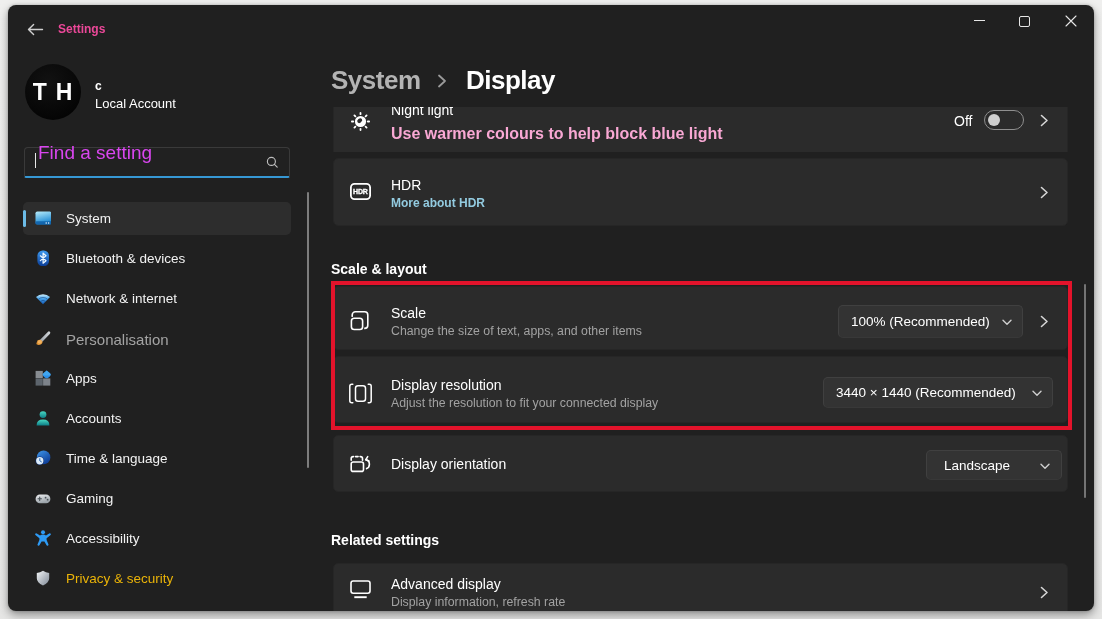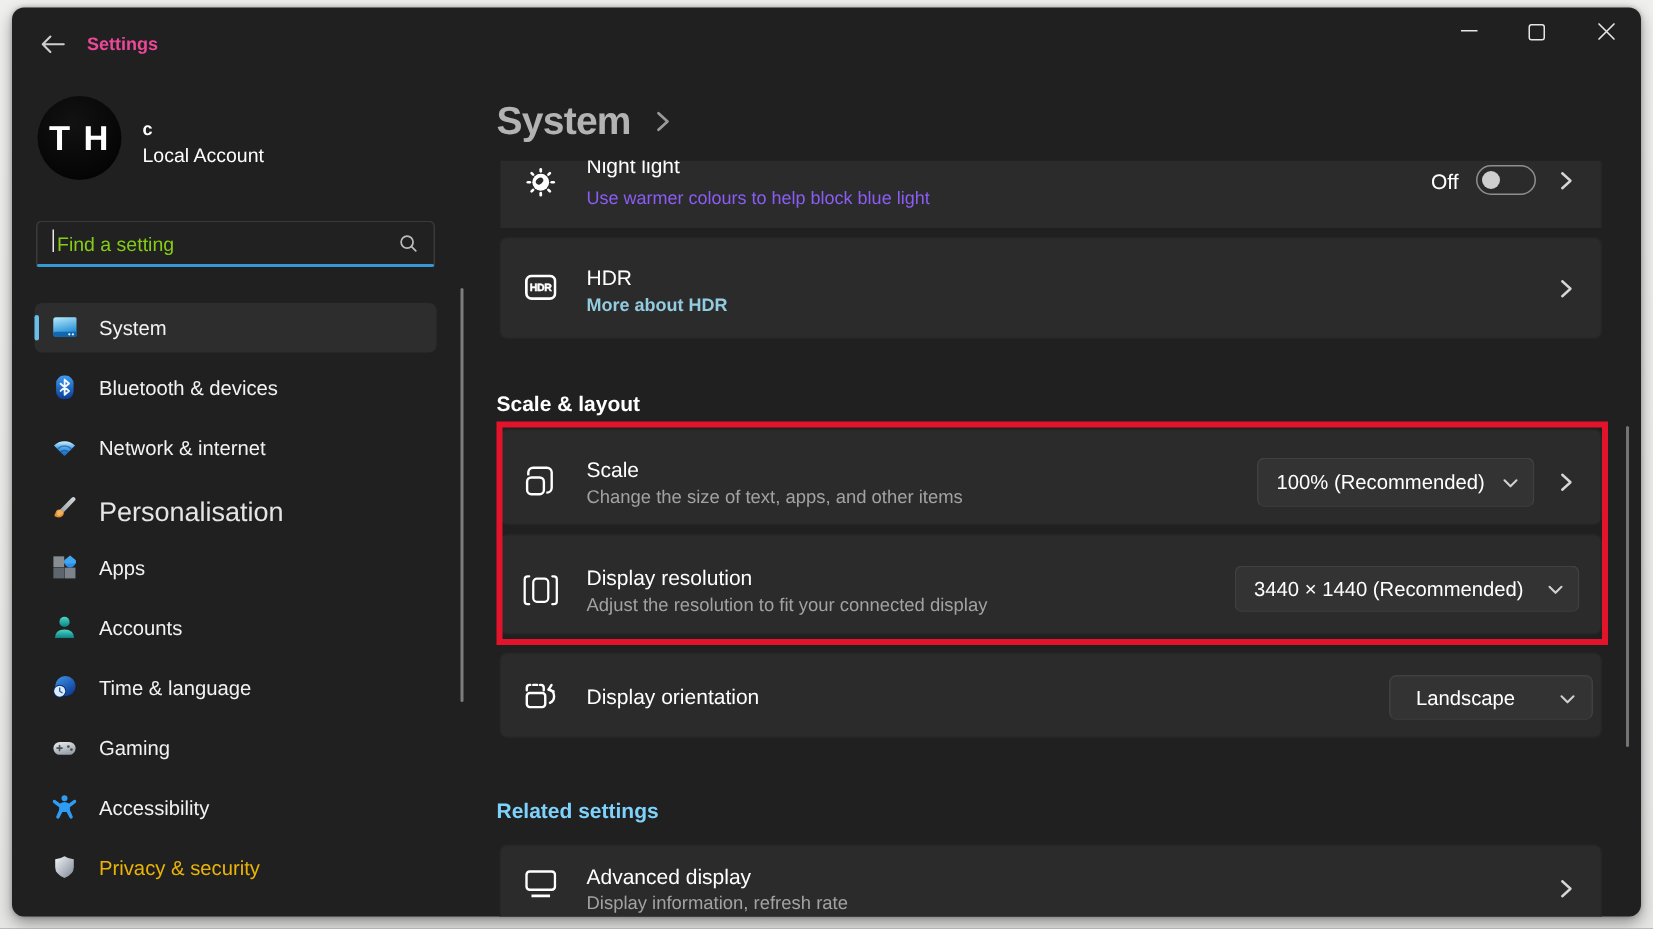--- a/index.html
+++ b/index.html
@@ -31,21 +31,21 @@
 </svg>
 
 <div class="abs" style="left:25px;top:64px;width:56px;height:56px;border-radius:50%;background:radial-gradient(circle at 42% 32%, #121212 0%, #040404 78%);display:flex;align-items:center;justify-content:center;">
   <span style="color:#fff;font-weight:700;font-size:23px;letter-spacing:9px;margin-left:8px;">TH</span>
 </div>
 <div class="abs" style="left:95px;top:79px;font-size:12px;font-weight:700;color:#fff;">c</div>
 <div class="abs" style="left:95px;top:96px;font-size:13px;color:#fff;">Local Account</div>
 
 <div class="abs" style="left:24px;top:147px;width:266px;height:31px;box-sizing:border-box;background:#212121;border:1px solid #3a3a3a;border-bottom:2.5px solid #3698d4;border-radius:4px 4px 2px 2px;"></div>
 <div class="abs" style="left:35px;top:153px;width:1px;height:15px;background:#e8e8e8;"></div>
-<div class="abs" style="left:38px;top:155px;font-size:13px;color:#84cc16;">Find a setting</div>
+<div class="abs" style="left:38px;top:142px;font-size:19px;color:#d946ef;">Find a setting</div>
 <svg class="abs" style="left:266px;top:156px" width="13" height="13" viewBox="0 0 13 13">
   <circle cx="5.4" cy="5.4" r="4" stroke="#bdbdbd" stroke-width="1.15" fill="none"></circle>
   <path d="M8.4 8.4 L11.2 11.2" stroke="#bdbdbd" stroke-width="1.15" stroke-linecap="round"></path>
 </svg>
 
 <div class="abs" style="left:23px;top:202px;width:268px;height:33px;background:#2d2d2d;border-radius:5px;"></div>
 <div class="abs" style="left:23px;top:210px;width:3px;height:17px;background:#6cbce8;border-radius:2px;"></div>
 
 <div id="nav">
         <svg class="abs" style="left:35px;top:210px" width="16" height="16" viewBox="0 0 16 16">
@@ -89,21 +89,21 @@
           <defs>
             <linearGradient id="gpers" x1="0" y1="1" x2="1" y2="0">
               <stop offset="0" stop-color="#9aa1a8"></stop>
               <stop offset="1" stop-color="#d5d9dd"></stop>
             </linearGradient>
           </defs>
    <path d="M4.6 10.2 L12.8 1.9 Q13.9 0.8 14.9 1.8 Q15.9 2.8 14.8 3.9 L6.8 12.2 Z" fill="url(#gpers)"></path>
    <path d="M2.4 10.6 Q4.4 8.8 6.6 10.4 Q8.4 11.8 7 13.6 Q5.6 15.4 3.2 14.9 Q0.8 14.4 1.4 13.2 Q2 12.2 2.4 10.6 Z" fill="#d98f32"></path>
    <path d="M3.4 10.4 Q5 9.4 6.4 10.6 Q7.6 11.7 6.5 12.9 Q5.2 14.2 3.6 13.6 Q2.4 13.1 2.8 12 Q3.2 11.2 3.4 10.4 Z" fill="#f2b25e"></path>
         </svg>
-        <div class="abs" style="left:66px;top:331px;font-size:18px;color:#e5e5e5;">Personalisation</div>
+        <div class="abs" style="left:66px;top:331px;font-size:15px;color:#a3a3a3;">Personalisation</div>
         <svg class="abs" style="left:35px;top:370px" width="16" height="16" viewBox="0 0 16 16">
           <rect x="0.6" y="0.9" width="7.2" height="7.2" fill="#888d92"></rect>
    <rect x="0.6" y="8.4" width="7.2" height="7.2" fill="#5d656d"></rect>
    <rect x="8.1" y="8.4" width="7.2" height="7.2" fill="#7d838a"></rect>
    <path d="M11.7 0.4 Q13.2 1.8 14.7 2.9 Q16.2 4 15.4 5.6 Q14.6 7.4 12.9 8.1 Q11.7 8.6 10.5 8.1 Q8.8 7.4 8 5.6 Q7.2 4 8.7 2.9 Q10.2 1.8 11.7 0.4 Z" fill="#2b8fe8"></path>
    <path d="M11.7 0.4 Q13.2 1.8 14.7 2.9 Q16.2 4 15.4 5.6 L8 5.6 Q7.2 4 8.7 2.9 Q10.2 1.8 11.7 0.4 Z" fill="#49aef2" opacity="0.75"></path>
         </svg>
         <div class="abs" style="left:66px;top:371px;font-size:13.5px;color:#f2f2f2;">Apps</div>
         <svg class="abs" style="left:35px;top:410px" width="16" height="16" viewBox="0 0 16 16">
           <defs>
@@ -162,39 +162,40 @@
       </div>
 
 <div class="abs" style="left:307px;top:192px;width:2px;height:276px;background:#7d7d7d;border-radius:1px;"></div>
 
 <div class="abs" style="left:1084px;top:284px;width:2px;height:214px;background:#747474;border-radius:1px;"></div>
 
 <div class="abs" style="left:331px;top:65px;font-size:26px;font-weight:700;letter-spacing:-0.5px;color:#b3b3b3;">System</div>
 <svg class="abs" style="left:435px;top:73px" width="14" height="16" viewBox="0 0 14 16">
   <path d="M4 2.5 L10 8 L4 13.5" stroke="#9a9a9a" stroke-width="1.8" fill="none" stroke-linecap="round" stroke-linejoin="round"></path>
 </svg>
+<div class="abs" style="left:466px;top:65px;font-size:26px;font-weight:700;letter-spacing:-0.5px;color:#ffffff;">Display</div>
 
 <div class="abs" style="left:333px;top:107px;width:735px;height:45px;overflow:hidden;">
   <div style="position:absolute;left:0;top:0;width:735px;height:60px;background:#2b2b2b;border:1px solid #262626;border-top:none;border-radius:0 0 5px 5px;box-sizing:border-box;"></div>
   <svg style="position:absolute;left:17px;top:4px" width="21" height="21" viewBox="0 0 21 21">
     <circle cx="10.5" cy="10.5" r="5.6" fill="#fff"></circle>
     <ellipse cx="9.7" cy="9.7" rx="2.7" ry="2" transform="rotate(-38 9.7 9.7)" fill="#2b2b2b"></ellipse>
     <g stroke="#fff" stroke-width="1.8" stroke-linecap="round">
       <path d="M10.5 1.9 V3.2"></path>
             <path d="M10.5 17.8 V19.1"></path>
             <path d="M1.9 10.5 H3.2"></path>
             <path d="M17.8 10.5 H19.1"></path>
       <path d="M4.4 4.4 L5.4 5.4"></path>
             <path d="M15.6 15.6 L16.6 16.6"></path>
             <path d="M16.6 4.4 L15.6 5.4"></path>
             <path d="M5.4 15.6 L4.4 16.6"></path>
     </g>
   </svg>
   <div style="position:absolute;left:58px;top:-5px;font-size:14px;color:#fff;">Night light</div>
-  <div style="position:absolute;left:58px;top:18px;font-size:12px;color:#8b5cf6;">Use warmer colours to help block blue light</div>
+  <div style="position:absolute;left:58px;top:18px;font-size:16px;color:#f9a8d4;font-weight:bold;">Use warmer colours to help block blue light</div>
   <div style="position:absolute;left:621px;top:6px;font-size:14px;color:#ffffff;">Off</div>
   <div style="position:absolute;left:651px;top:3px;width:40px;height:20px;border:1px solid #8f8f8f;border-radius:10px;box-sizing:border-box;"></div>
   <div style="position:absolute;left:655px;top:7px;width:12px;height:12px;border-radius:50%;background:#cfcfcf;"></div>
   <svg style="position:absolute;left:707px;top:7px" width="9" height="13" viewBox="0 0 9 13">
     <path d="M1.5 1.5 L7 6.5 L1.5 11.5" stroke="#d6d6d6" stroke-width="1.6" fill="none" stroke-linecap="round" stroke-linejoin="round"></path>
   </svg>
 </div>
 
 <div class="card" style="top:158px;height:68px;"></div>
 <svg class="abs" style="left:350px;top:183px" width="21" height="17" viewBox="0 0 21 17">
@@ -256,21 +257,21 @@
   <path d="M18.7 2.6 L16.7 5.8 L20 7" stroke="#fff" stroke-width="1.6" fill="none" stroke-linecap="round" stroke-linejoin="round"></path>
 </svg>
 <div class="abs t14" style="left:391px;top:456px;">Display orientation</div>
 <div class="drop" style="left:926px;top:450px;width:136px;height:30px;">
   <span class="dtext" style="margin-left:17px;">Landscape</span>
   <svg style="position:absolute;right:11px;top:12px" width="10" height="7" viewBox="0 0 10 7">
           <path d="M1 1.2 L5 5.2 L9 1.2" stroke="#d0d0d0" stroke-width="1.4" fill="none" stroke-linecap="round" stroke-linejoin="round"></path>
         </svg>
 </div>
 
-<div class="abs" style="left:331px;top:532px;font-size:14px;font-weight:700;color:#7dd3fc;">Related settings</div>
+<div class="abs" style="left:331px;top:532px;font-size:14px;font-weight:700;color:#ffffff;">Related settings</div>
 
 <div class="card" style="top:563px;height:68px;"></div>
 <svg class="abs" style="left:350px;top:580px" width="21" height="20" viewBox="0 0 21 20">
   <rect x="1" y="1" width="19" height="12.2" rx="2.2" fill="none" stroke="#fff" stroke-width="1.6"></rect>
   <path d="M4.3 17.2 H16.7" stroke="#fff" stroke-width="1.9" fill="none" stroke-linecap="butt"></path>
 </svg>
 <div class="abs t14" style="left:391px;top:576px;">Advanced display</div>
 <div class="abs t12" style="left:391px;top:595px;">Display information, refresh rate</div>
 <svg class="chev" style="left:1040px;top:586px" width="9" height="13" viewBox="0 0 9 13">
   <path d="M1.5 1.5 L7 6.5 L1.5 11.5" stroke="#d6d6d6" stroke-width="1.6" fill="none" stroke-linecap="round" stroke-linejoin="round"></path>

